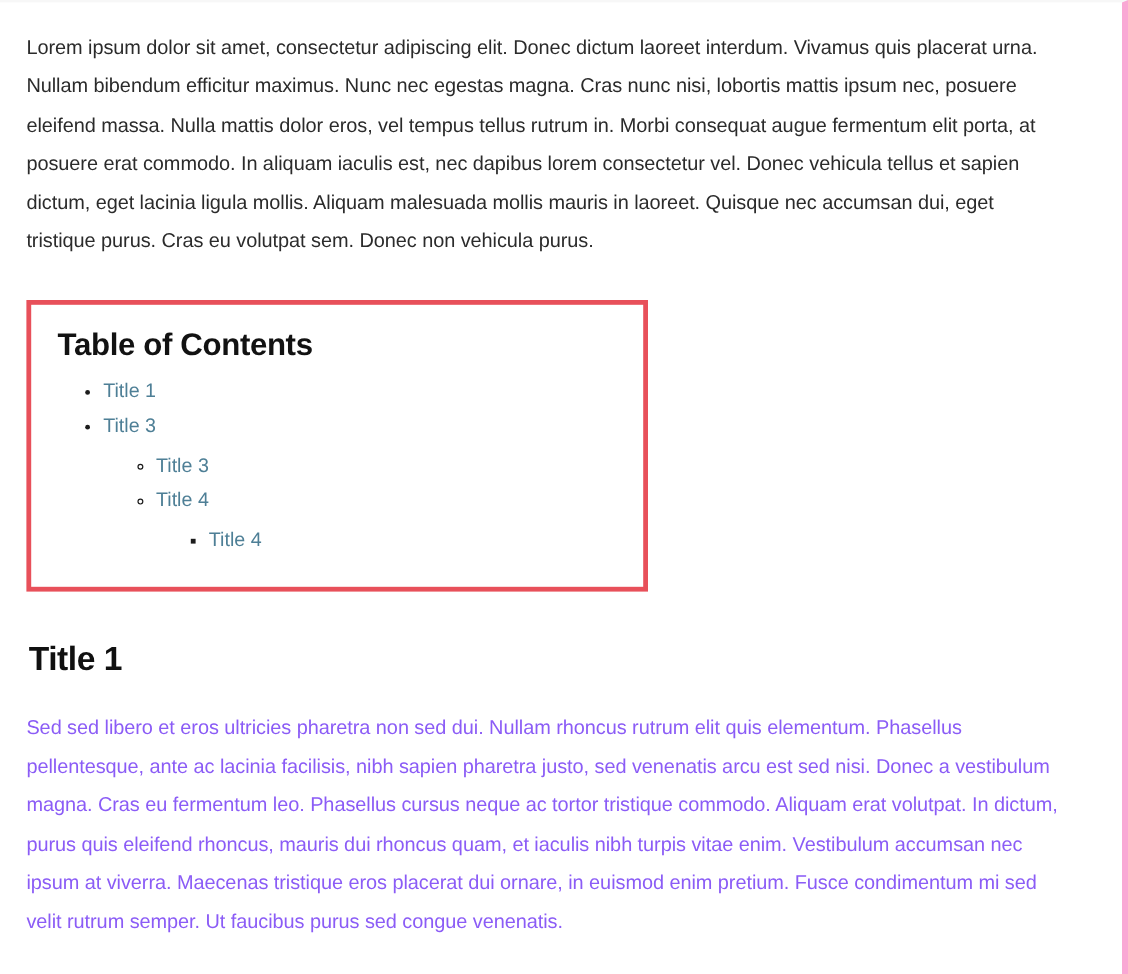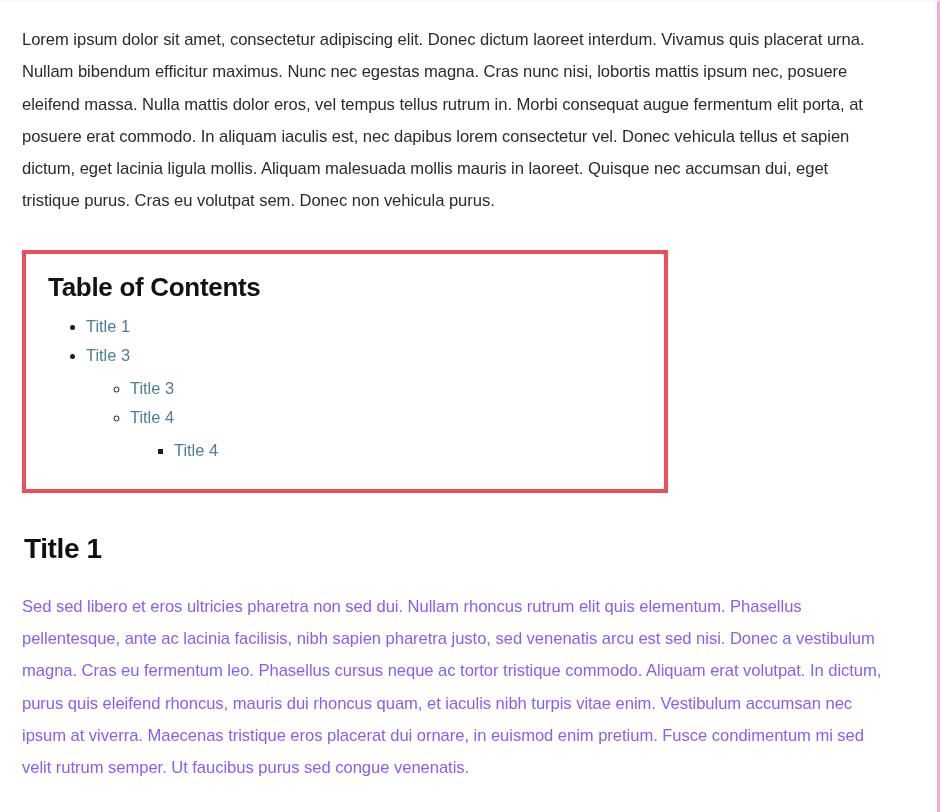--- a/index.html
+++ b/index.html
@@ -6,42 +6,42 @@
     margin: 0;
     padding: 0;
     background: #ffffff;
   }
   .page {
     position: relative;
     width: 940px;
     height: 812px;
     background: #ffffff;
     box-sizing: border-box;
-    border-right: 3px solid #f9a8d4;
+    border-right: 5px solid #f9a8d4;
     border-top: 2px solid #f7f7f7;
     overflow: hidden;
     font-family: "Liberation Sans", sans-serif;
   }
   .content {
     padding: 22px 18px 0 22px;
   }
   p.body-text {
     margin: 0;
     font-size: 16.6px;
     line-height: 32.3px;
     color: #2b2b2b;
     letter-spacing: -0.05px;
     font-weight: 400;
     max-width: 860px;
   }
   .toc-box {
     margin-top: 32px;
     margin-left: 0px;
     margin-right: 0;
-    width: 646px;
+    width: 518px;
     border: 4px solid #e8505a;
     background: #ffffff;
     box-sizing: border-box;
     padding: 16px 16px 20px 14px;
   }
   .toc-title {
     margin: 0 0 8px 8px;
     font-size: 26px;
     line-height: 34px;
     font-weight: 700;

